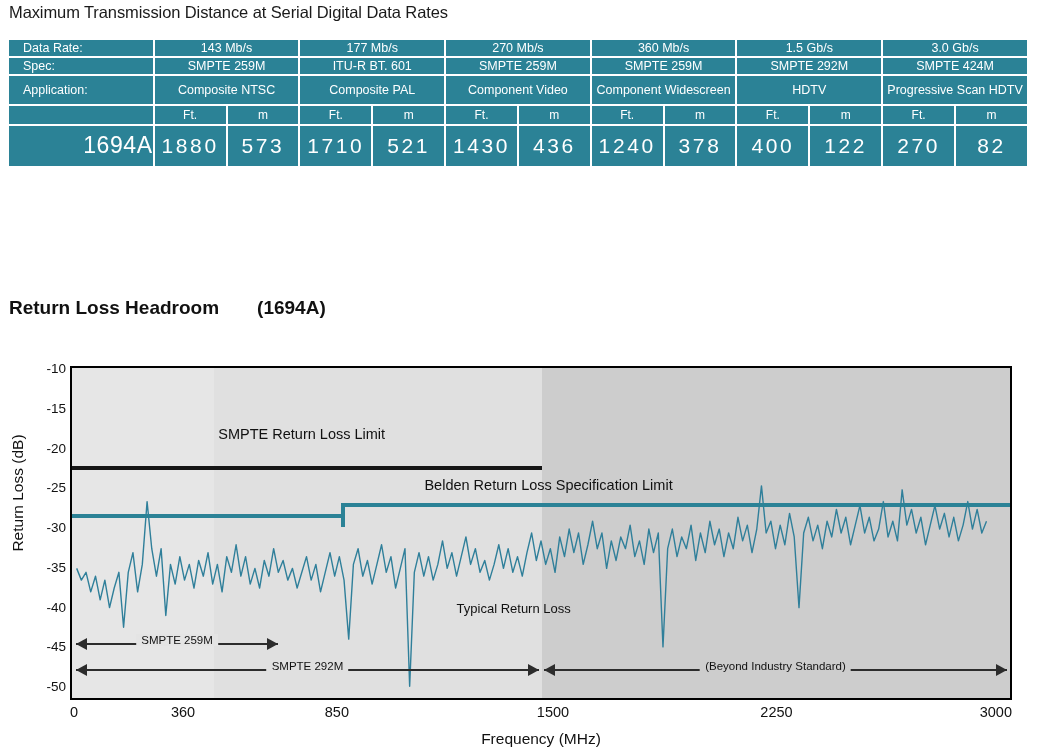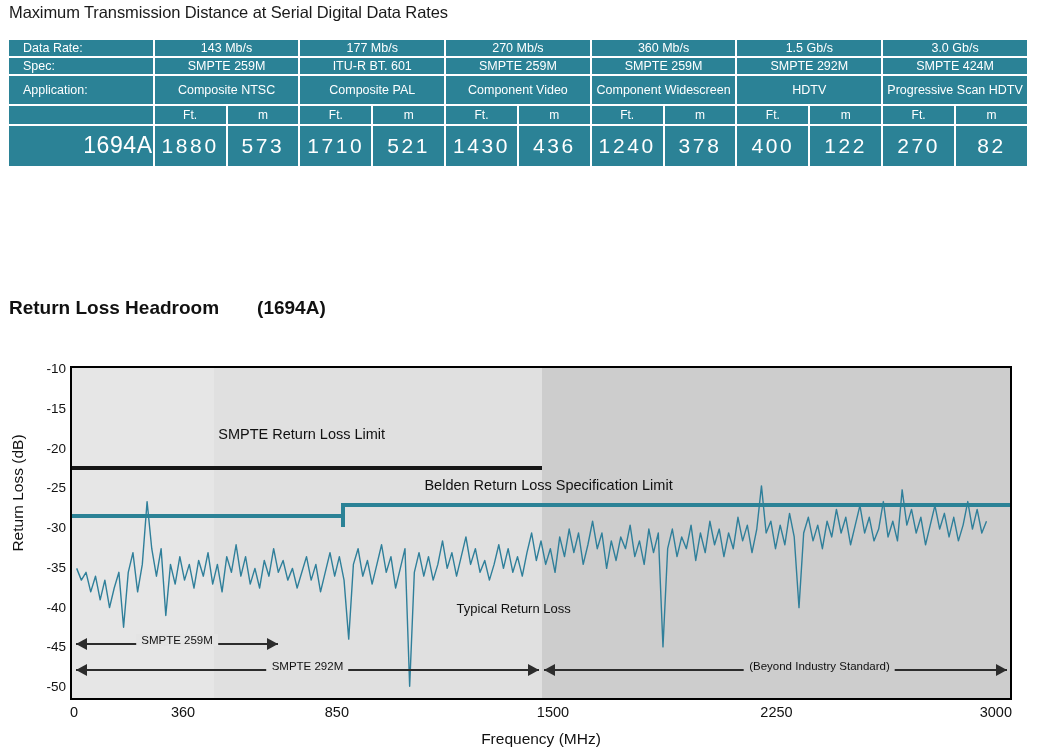--- a/index.html
+++ b/index.html
@@ -188,21 +188,21 @@
     font-size: 11.5px;
     padding: 0 5px;
     white-space: nowrap;
     color: #111;
   }
   #range-259 { left: 0.4%;  width: 21.6%; top: 81.5%; }
   #range-259 .rlabel { background: #e4e4e4; }
   #range-292 { left: 0.4%;  width: 49.4%; top: 89.5%; }
   #range-292 .rlabel { background: #e0e0e0; }
   #range-beyond { left: 50.3%; width: 49.4%; top: 89.5%; }
-  #range-beyond .rlabel { background: #cdcdcd; margin-left: 44px; }
+  #range-beyond .rlabel { background: #cdcdcd; }
 
   
   .ytick {
     position: absolute;
     right: 0;
     width: 64px;
     text-align: right;
     font-size: 13.5px;
     color: #111;
     transform: translateY(-50%);

